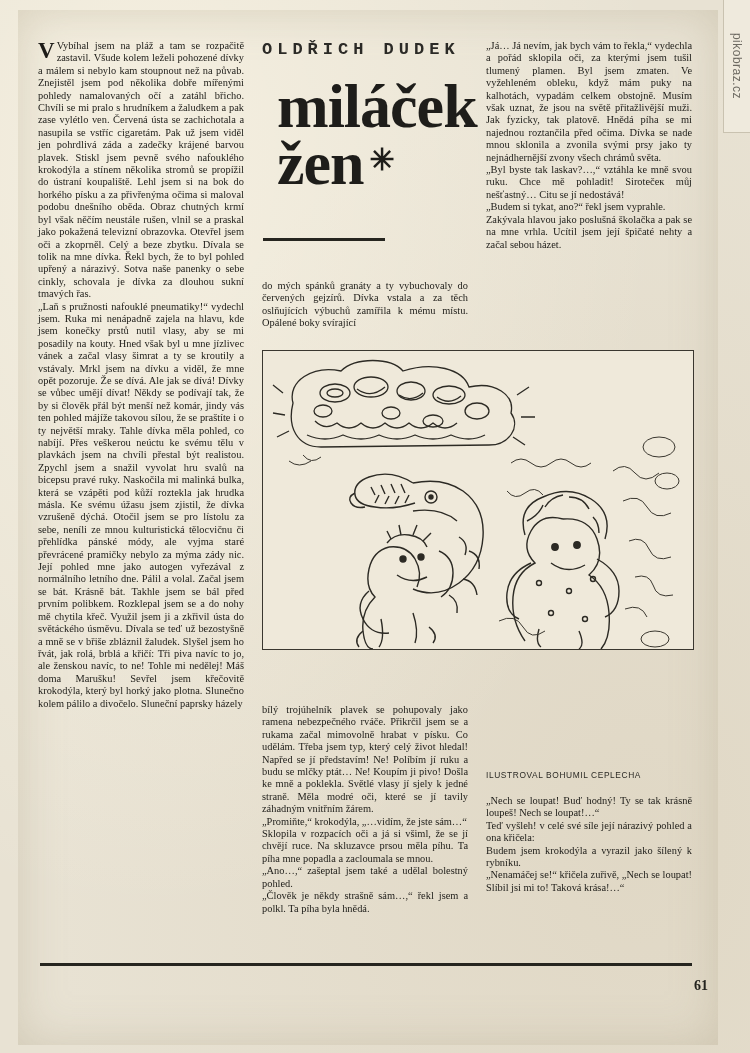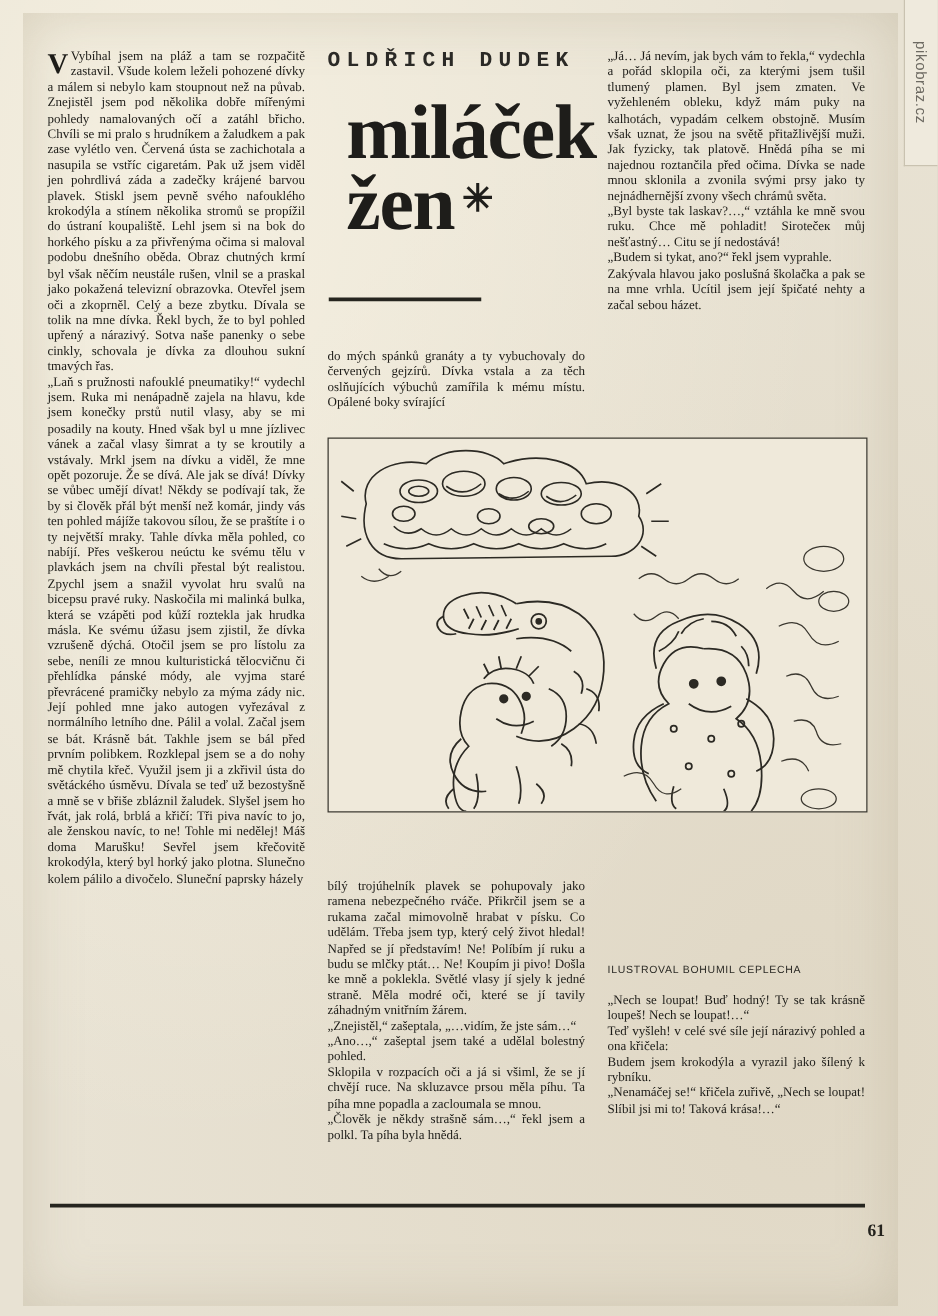--- a/index.html
+++ b/index.html
@@ -299,23 +299,23 @@
         <ellipse cx="396" cy="96" rx="16" ry="10"></ellipse>
         <ellipse cx="404" cy="130" rx="12" ry="8"></ellipse>
         <ellipse cx="392" cy="288" rx="14" ry="8"></ellipse>
         <path d="M244 140 q8 10 18 2 q10 -8 18 2"></path>
       </g>
     </svg>
   </div>
 
   <div class="col col2b">
     <p>bílý trojúhelník plavek se pohupovaly jako ramena nebezpečného rváče. Přikrčil jsem se a rukama začal mimovolně hrabat v písku. Co udělám. Třeba jsem typ, který celý život hledal! Napřed se jí představím! Ne! Políbím jí ruku a budu se mlčky ptát… Ne! Koupím ji pivo! Došla ke mně a poklekla. Světlé vlasy jí sjely k jedné straně. Měla modré oči, které se jí tavily záhadným vnitřním žárem.</p>
-    <p>„Znejistěl,“ zašeptala, „…vidím, že jste sám…“</p>
+    <p>„Promiňte,“ krokodýla, „…vidím, že jste sám…“</p>
+    <p>Sklopila v rozpacích oči a já si všiml, že se jí chvějí ruce. Na skluzavce prsou měla píhu. Ta píha mne popadla a zacloumala se mnou.</p>
     <p>„Ano…,“ zašeptal jsem také a udělal bolestný pohled.</p>
-    <p>Sklopila v rozpacích oči a já si všiml, že se jí chvějí ruce. Na skluzavce prsou měla píhu. Ta píha mne popadla a zacloumala se mnou.</p>
     <p>„Člověk je někdy strašně sám…,“ řekl jsem a polkl. Ta píha byla hnědá.</p>
   </div>
 
   <div class="col col3">
     <p>„Já… Já nevím, jak bych vám to řekla,“ vydechla a pořád sklopila oči, za kterými jsem tušil tlumený plamen. Byl jsem zmaten. Ve vyžehleném obleku, když mám puky na kalhotách, vypadám celkem obstojně. Musím však uznat, že jsou na světě přitažlivější muži. Jak fyzicky, tak platově. Hnědá píha se mi najednou roztančila před očima. Dívka se nade mnou sklonila a zvonila svými prsy jako ty nejnádhernější zvony všech chrámů světa.</p>
     <p>„Byl byste tak laskav?…,“ vztáhla ke mně svou ruku. Chce mě pohladit! Sirotečeк můj nešťastný… Citu se jí nedostává!</p>
     <p>„Budem si tykat, ano?“ řekl jsem vyprahle.</p>
     <p>Zakývala hlavou jako poslušná školačka a pak se na mne vrhla. Ucítil jsem její špičaté nehty a začal sebou házet.</p>
   </div>
 

